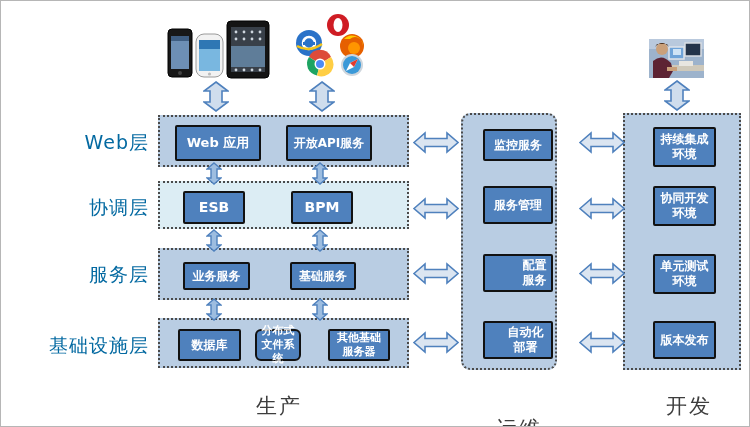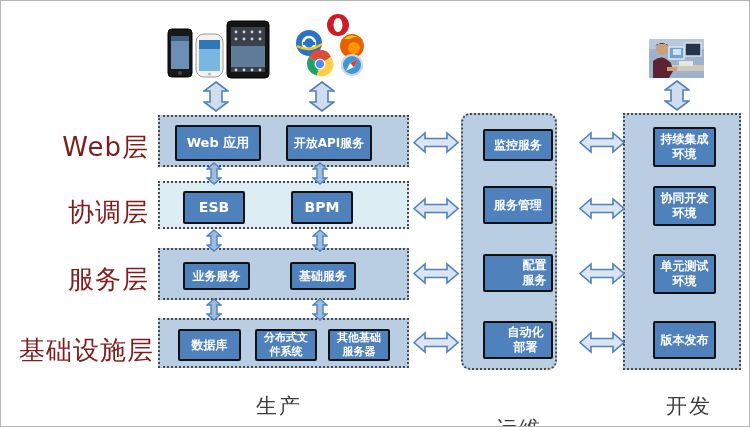--- a/index.html
+++ b/index.html
@@ -2,21 +2,21 @@
 <html><head>
 <meta charset="utf-8">
 <style>
   html,body{margin:0;padding:0;background:#fff;}
   #stage{
     position:relative;width:750px;height:427px;background:#ffffff;
     border:1px solid #b6b6b6;box-sizing:border-box;overflow:hidden;
     font-family:"DejaVu Sans","Liberation Sans",sans-serif;
   }
   .side-label{
-    position:absolute;color:#7f1d1d;font-size:26px;letter-spacing:1px;
+    position:absolute;color:#0369a1;font-size:19px;letter-spacing:1px;
     text-align:right;width:130px;white-space:nowrap;
   }
   .footer-label{
     position:absolute;color:#3d3d3d;font-size:21px;letter-spacing:2px;
     text-align:center;width:100px;
   }
   .band{
     position:absolute;left:157px;width:251px;background:#b9cde3;
     border:2px dotted #4a4a4a;box-sizing:border-box;z-index:1;
   }
@@ -166,21 +166,21 @@
     <div class="nodebox" style="left:131px;top:8px;width:62px;height:33px;font-size:14px;">BPM</div>
   </div>
 
   <div class="band" style="top:247px;height:52px;">
     <div class="nodebox" style="left:23px;top:12px;width:67px;height:28px;">业务服务</div>
     <div class="nodebox" style="left:130px;top:12px;width:66px;height:28px;">基础服务</div>
   </div>
 
   <div class="band" style="top:317px;height:50px;">
     <div class="nodebox" style="left:18px;top:9px;width:63px;height:32px;">数据库</div>
-    <div class="nodebox" style="left:95px;top:9px;width:62px;height:32px;font-size:11px;">分布式文件系统</div>
+    <div class="nodebox" style="left:95px;top:9px;width:46px;height:32px;font-size:11px;border-radius:6px;">分布式文件系统</div>
     <div class="nodebox" style="left:168px;top:9px;width:62px;height:32px;font-size:11px;">其他基础服务器</div>
   </div>
 
   <div class="arrow" style="left:205px;top:161px;">
     <svg width="16" height="23" viewBox="0 0 16 23">
         <polygon points="8,1 15,7 11,7 11,16 15,16 8,22 1,16 5,16 5,7 1,7" fill="#9dbde0" stroke="#4f81bd" stroke-width="1.4"></polygon>
       </svg>
   </div>
   <div class="arrow" style="left:311px;top:161px;">
     <svg width="16" height="23" viewBox="0 0 16 23">

